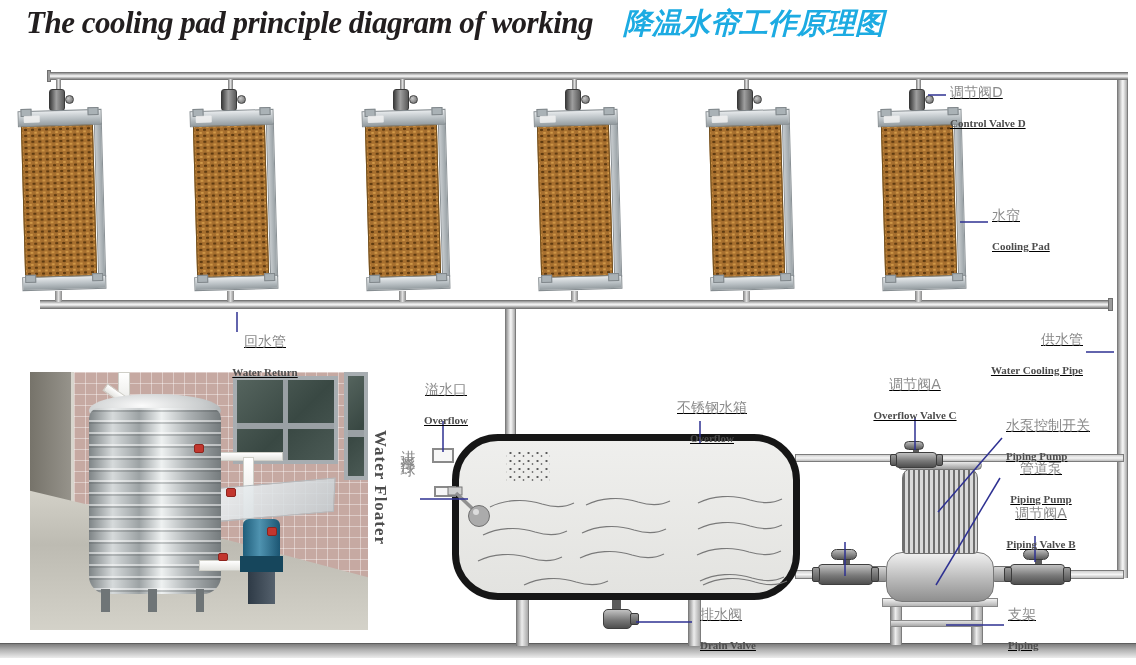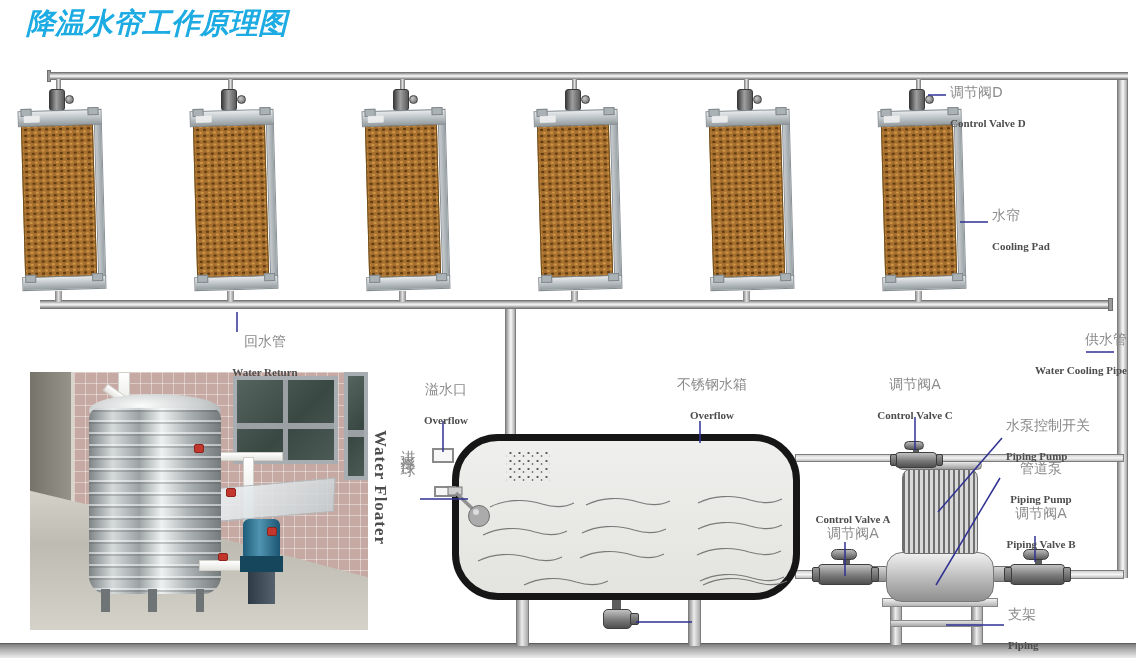--- a/index.html
+++ b/index.html
@@ -2,21 +2,21 @@
 <html style="--title-cyan: #1cabe2; --leader-blue: #2e3192; --pad-brown: #a8702f; --label-zh-gray: #8a8a8a; --label-en-gray: #4d4d4d;"><head>
 <meta charset="utf-8">
 <style>
   *{box-sizing:border-box;}
   body{margin:0;background:#fff;}
   #canvas{position:relative;width:1136px;height:665px;background:#fff;overflow:hidden;font-family:"Liberation Sans",sans-serif;}
 
   
   .title{position:absolute;left:26px;top:4px;display:flex;align-items:baseline;gap:14px;white-space:nowrap;}
   .t-en{font:italic bold 31px "Liberation Serif",serif;color:#221e1f;letter-spacing:-.5px;}
-  .t-zh{font:italic bold 29px "DejaVu Sans",sans-serif;color:var(--title-cyan,#1cabe2);}
+  .t-zh{font:italic bold 29px "DejaVu Sans",sans-serif;color:var(--title-cyan,#1cabe2);margin-left:16px;}
 
   
   .pipe-h{position:absolute;height:8px;background:linear-gradient(180deg,#8e8e8e,#e6e6e6 40%,#f4f4f4 55%,#b5b5b5 80%,#868686);border-top:1px solid #777;border-bottom:1px solid #777;}
   .pipe-v{position:absolute;width:11px;background:linear-gradient(90deg,#8e8e8e,#ececec 45%,#f6f6f6 55%,#a8a8a8);border-left:1px solid #7c7c7c;border-right:1px solid #7c7c7c;}
   .pipe-thin{position:absolute;background:linear-gradient(180deg,#cfcfcf,#f5f5f5 50%,#bdbdbd);border:1px solid #7c7c7c;}
   .pipe-cap{position:absolute;background:#9a9a9a;border:1px solid #6f6f6f;}
 
   
   .pad-unit{position:absolute;top:79px;width:96px;height:235px;}
   .pv-stem{position:absolute;left:36px;top:0;width:5px;height:12px;background:linear-gradient(90deg,#777,#ddd,#777);}
@@ -51,21 +51,21 @@
   .pump-body{position:absolute;left:886px;top:552px;width:108px;height:50px;border-radius:16px;background:linear-gradient(180deg,#f0f0f0,#b9b9b9 55%,#8f8f8f);border:1px solid #777;}
   .pump-flange{position:absolute;top:566px;width:30px;height:16px;background:linear-gradient(180deg,#d5d5d5,#8d8d8d);border:1px solid #6f6f6f;border-radius:3px;}
   .stand-top{position:absolute;left:882px;top:598px;width:116px;height:9px;background:linear-gradient(180deg,#f1f1f1,#b5b5b5);border:1px solid #888;}
   .stand-leg{position:absolute;top:607px;width:12px;height:38px;background:linear-gradient(90deg,#8e8e8e,#ececec 45%,#a8a8a8);border-left:1px solid #7c7c7c;border-right:1px solid #7c7c7c;}
   .stand-bar{position:absolute;left:890px;top:620px;width:93px;height:7px;background:linear-gradient(180deg,#e3e3e3,#a9a9a9);border:1px solid #8a8a8a;}
 
   
   .ground{position:absolute;left:0;top:643px;width:1136px;height:15px;background:linear-gradient(180deg,#7d7d7d,#b0b0b0 40%,#ececec);border-top:1px solid #5e5e5e;}
 
   
-  .lbl{position:absolute;line-height:1.2;white-space:nowrap;}
+  .lbl{position:absolute;line-height:1.2;white-space:nowrap;text-decoration:underline;}
   .lbl.center{text-align:center;}
   .lbl.right{text-align:right;}
   .lbl .zh{font-size:14px;color:var(--label-zh-gray,#8a8a8a);font-family:"DejaVu Sans",sans-serif;}
   .lbl .en{font-size:11px;font-weight:bold;color:var(--label-en-gray,#4d4d4d);font-family:"Liberation Serif",serif;line-height:1.1;margin-top:16px;}
   .v-en{position:absolute;writing-mode:vertical-rl;font:bold 17px "Liberation Serif",serif;color:var(--label-en-gray,#4d4d4d);letter-spacing:1px;}
   .v-zh{position:absolute;writing-mode:vertical-rl;text-orientation:upright;font-size:15px;color:var(--label-zh-gray,#8a8a8a);font-family:"DejaVu Sans",sans-serif;letter-spacing:4px;}
 
   
   .overlay{position:absolute;left:0;top:0;pointer-events:none;}
   .leader{stroke:var(--leader-blue,#2e3192);stroke-width:1.5;fill:none;}
@@ -296,75 +296,76 @@
       <path class="leader" d="M1000 478 L936 585"></path>
       <path class="leader" d="M1035 536 V562"></path>
       <path class="leader" d="M845 542 V576"></path>
       <path class="leader" d="M636 622 H692"></path>
       <path class="leader" d="M946 625 H1004"></path>
       <path class="leader" d="M420 499 H468"></path>
     </g>
   </svg>
 
   <div class="title">
+    <span class="t-en">The cooling pad principle diagram of working</span>
     <span class="t-zh">降温水帘工作原理图</span>
   </div>
 
   <div class="lbl" style="left:950px;top:84px;">
     <div class="zh">调节阀D</div>
     <div class="en">Control Valve D</div>
   </div>
 
   <div class="lbl center" style="left:205px;top:333px;width:120px;">
     <div class="zh">回水管</div>
     <div class="en">Water Return</div>
   </div>
 
   <div class="lbl" style="left:992px;top:207px;">
     <div class="zh">水帘</div>
     <div class="en">Cooling Pad</div>
   </div>
 
-  <div class="lbl right" style="left:979px;top:331px;width:148px;">
+  <div class="lbl right" style="left:935px;top:331px;width:148px;">
     <div class="zh">供水管</div>
     <div class="en">Water Cooling Pipe</div>
   </div>
 
   <div class="lbl center" style="left:404px;top:381px;width:84px;">
     <div class="zh">溢水口</div>
     <div class="en">Overflow</div>
   </div>
 
-  <div class="lbl center" style="left:652px;top:376px;width:120px;">
+  <div class="lbl center" style="left:652px;top:399px;width:120px;">
     <div class="zh">不锈钢水箱</div>
     <div class="en">Overflow</div>
   </div>
 
   <div class="lbl center" style="left:848px;top:376px;width:134px;">
     <div class="zh">调节阀A</div>
-    <div class="en">Control Valve C</div>
+    <div class="en">Overflow Valve C</div>
   </div>
 
   <div class="lbl" style="left:1006px;top:417px;">
     <div class="zh">水泵控制开关</div>
     <div class="en">Piping Pump</div>
   </div>
 
   <div class="lbl center" style="left:975px;top:460px;width:132px;">
     <div class="zh">管道泵</div>
     <div class="en">Piping Pump</div>
     <div class="zh">调节阀A</div>
     <div class="en">Piping Valve B</div>
   </div>
 
-  <div class="lbl center" style="left:788px;top:497px;width:130px;">
-    <div class="en">Control Valve A</div>
-    <div class="zh">调节阀A</div>
-  </div>
-
+
+  <div class="lbl" style="left:700px;top:606px;">
+    <div class="zh">排水阀</div>
+    <div class="en">Drain Valve</div>
+  </div>
 
   <div class="lbl" style="left:1008px;top:606px;">
     <div class="zh">支架</div>
     <div class="en">Piping</div>
   </div>
 
   <div class="v-en" style="left:370px;top:430px;height:180px;">Water Floater</div>
   <div class="v-zh" style="left:398px;top:438px;height:140px;">进水浮球</div>
 
 </div>

